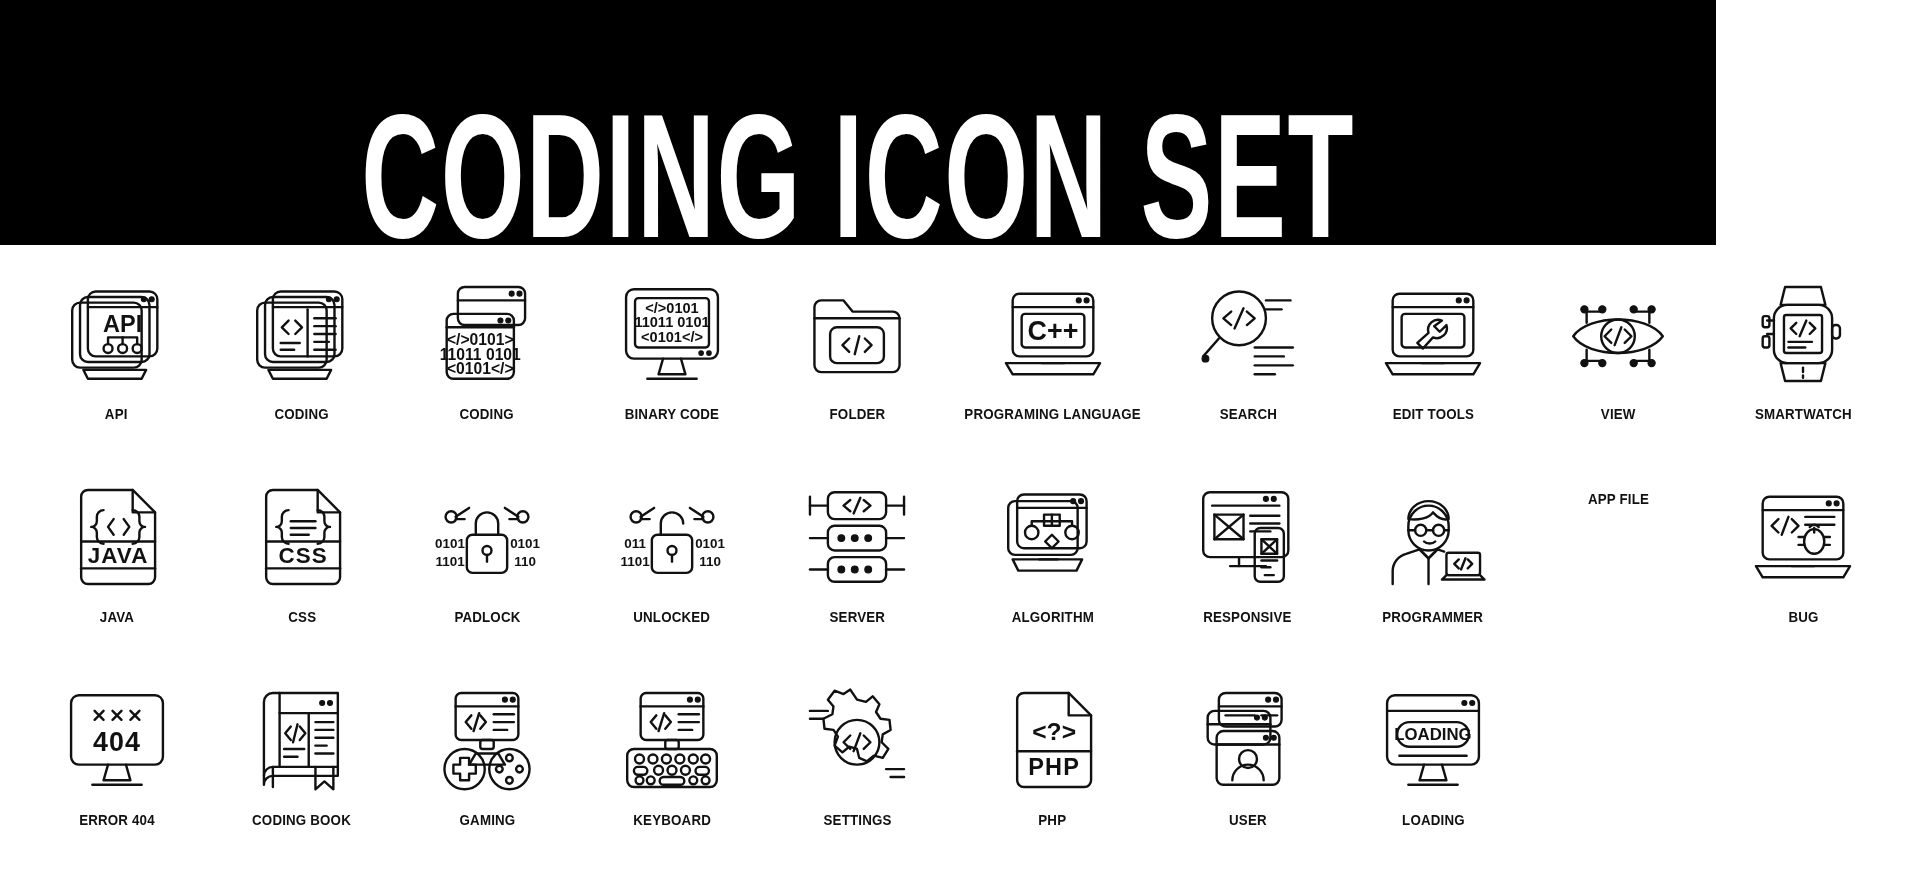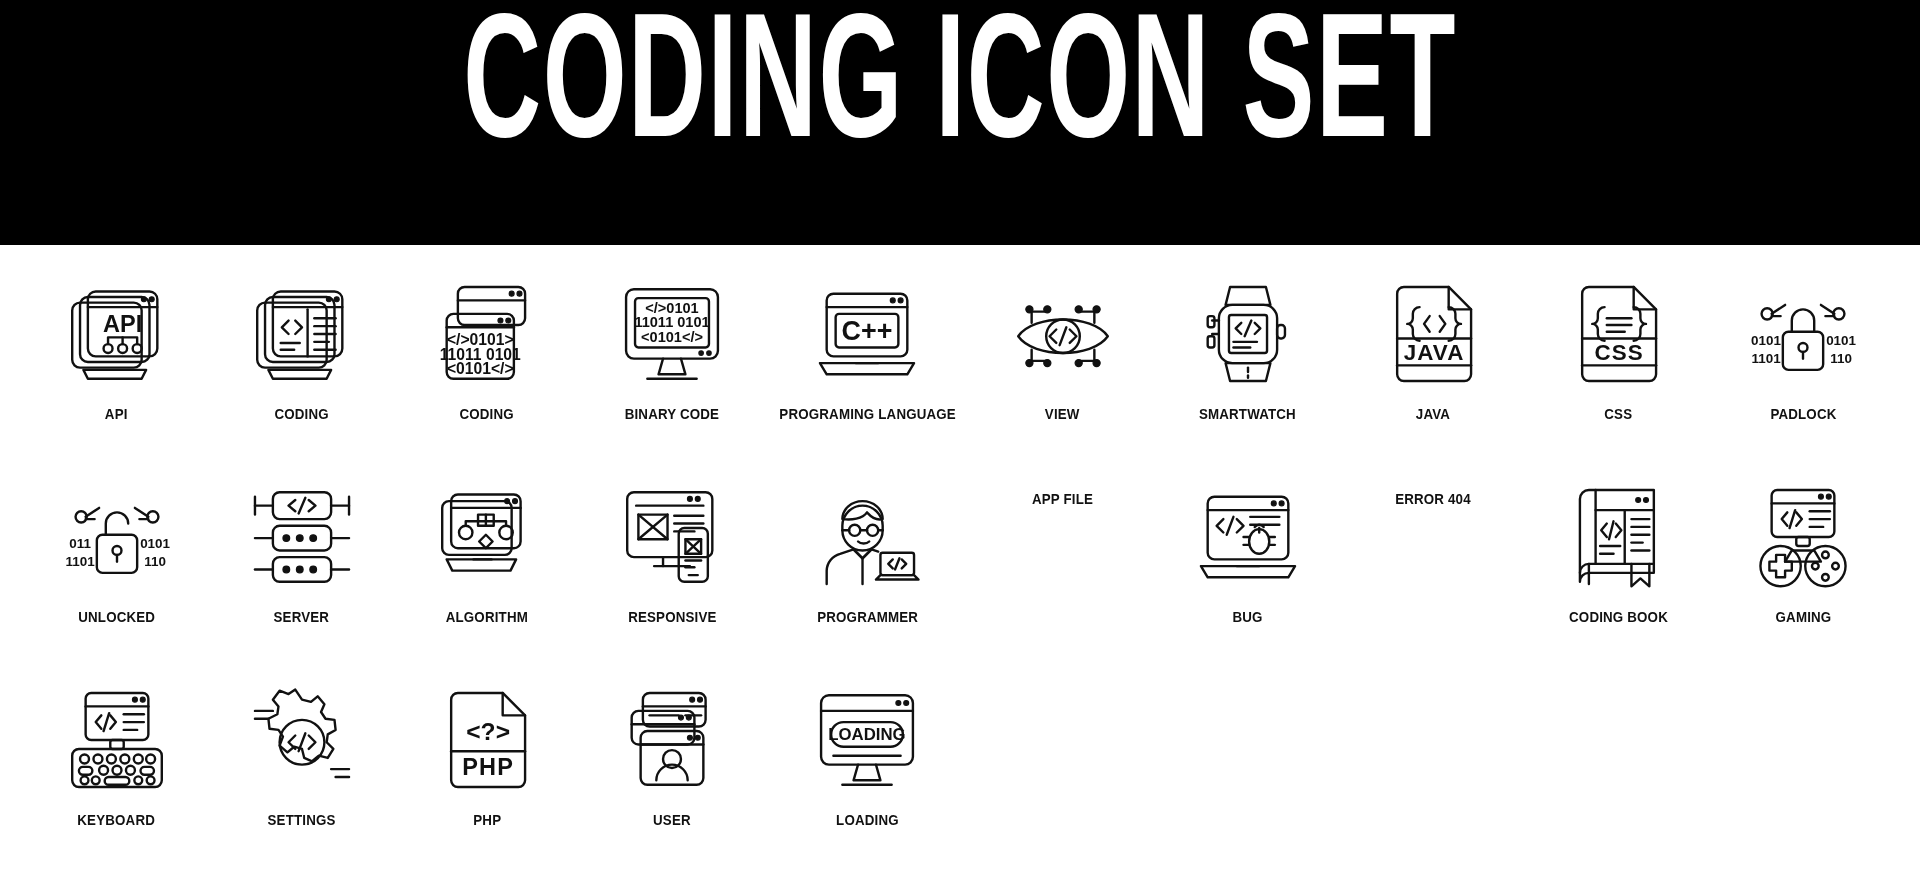--- a/index.html
+++ b/index.html
@@ -6,23 +6,23 @@
   html, body {
     width: 1920px; height: 878px;
     background: #ffffff;
     font-family: "Liberation Sans", sans-serif;
     overflow: hidden;
   }
   #root { width: 1920px; height: 878px; position: relative; background:#fff; }
 
   
   .banner {
-    width: 1920px; height: 245px;
+    width: 1716px; height: 245px;
     background: #000000;
-    display: flex; align-items: flex-start; justify-content: center;
+    display: flex; align-items: flex-end; justify-content: center;
     position: relative;
   }
   .banner-title {
     color: #ffffff;
     font-family: "Liberation Sans Narrow", "Liberation Sans", sans-serif;
     font-weight: 700;
     font-size: 150px;
     line-height: 0.92;
     letter-spacing: 2px;
     transform: scaleX(0.72) scaleY(1.18);
@@ -169,38 +169,85 @@
           <text class="txt" x="50" y="57" font-size="13" text-anchor="middle">&lt;0101&lt;/&gt;</text>
           <circle class="fillshape" cx="76" cy="67" r="2"></circle>
           <circle class="fillshape" cx="83" cy="67" r="2"></circle>
           <path d="M42 72 L38 86 H62 L58 72"></path>
           <path d="M28 90 H72"></path>
         </svg>
       </div>
       <div class="icon-label">BINARY CODE</div>
     </div>
 
+    <div class="cell">
+      <div class="icon-box">
+        <svg viewBox="0 0 100 100">
+          <path d="M12 26 a6 6 0 0 1 6-6 H38 l8 10 H82 a6 6 0 0 1 6 6 V78 a6 6 0 0 1-6 6 H18 a6 6 0 0 1-6-6 Z"></path>
+          <path d="M12 36 H88"></path>
+          <rect x="26" y="44" width="48" height="32" rx="6"></rect>
+          <path d="M43 54 L37 60 L43 66"></path>
+          <path d="M57 54 L63 60 L57 66"></path>
+          <path d="M52 52 L48 68"></path>
+        </svg>
+      </div>
+      <div class="icon-label">FOLDER</div>
+    </div>
 
     <div class="cell">
       <div class="icon-box">
         <svg viewBox="0 0 100 100">
           <rect x="14" y="14" width="72" height="56" rx="6"></rect>
           <path d="M14 26 H86"></path>
           <circle class="fillshape" cx="73" cy="20" r="2.2"></circle>
           <circle class="fillshape" cx="80" cy="20" r="2.2"></circle>
           <rect x="22" y="32" width="56" height="30" rx="3"></rect>
           <text class="txt" x="50" y="55" font-size="24" text-anchor="middle">C++</text>
           <path d="M8 76 H92 l-6 10 H14 Z"></path>
           <path d="M40 76 H60"></path>
         </svg>
       </div>
       <div class="icon-label">PROGRAMING LANGUAGE</div>
     </div>
 
-
+    <div class="cell">
+      <div class="icon-box">
+        <svg viewBox="0 0 100 100">
+          <circle cx="42" cy="36" r="24"></circle>
+          <path d="M24 54 L10 70"></path>
+          <path d="M35 30 L28 36 L35 42"></path>
+          <path d="M49 30 L56 36 L49 42"></path>
+          <path d="M46 27 L38 45"></path>
+          <path d="M66 20 H88"></path>
+            <path d="M66 28 H80"></path>
+          <path d="M56 62 H90"></path>
+            <path d="M56 70 H82"></path>
+          <path d="M56 78 H90"></path>
+            <path d="M56 86 H74"></path>
+          <circle class="fillshape" cx="12" cy="72" r="3"></circle>
+        </svg>
+      </div>
+      <div class="icon-label">SEARCH</div>
+    </div>
+
+    <div class="cell">
+      <div class="icon-box">
+        <svg viewBox="0 0 100 100">
+          <rect x="14" y="14" width="72" height="56" rx="6"></rect>
+          <path d="M14 26 H86"></path>
+          <circle class="fillshape" cx="73" cy="20" r="2.2"></circle>
+          <circle class="fillshape" cx="80" cy="20" r="2.2"></circle>
+          <rect x="22" y="32" width="56" height="30" rx="3"></rect>
+          <path d="M58 38 a9 9 0 0 0-12 11 L36 58 l5 5 9-10 a9 9 0 0 0 12-11 l-6 6 -5-5 Z"></path>
+          <path d="M8 76 H92 l-6 10 H14 Z"></path>
+          <path d="M40 76 H60"></path>
+        </svg>
+      </div>
+      <div class="icon-label">EDIT TOOLS</div>
+    </div>
 
     <div class="cell">
       <div class="icon-box">
         <svg viewBox="0 0 100 100">
           <path d="M10 52 C24 32 76 32 90 52 C76 72 24 72 10 52 Z"></path>
           <circle cx="50" cy="52" r="15"></circle>
           <path d="M44 46 L38 52 L44 58"></path>
           <path d="M56 46 L62 52 L56 58"></path>
           <path d="M53 44 L47 60"></path>
           <path d="M22 40 V30 H34"></path>
@@ -449,20 +496,34 @@
           <path d="M69 50 H74"></path>
             <path d="M69 57 H74"></path>
           <path d="M8 76 H92 l-6 10 H14 Z"></path>
           <path d="M40 76 H60"></path>
         </svg>
       </div>
       <div class="icon-label">BUG</div>
     </div>
 
     <div class="cell">
+      <div class="icon-box">
+        <svg viewBox="0 0 100 100">
+          <rect x="9" y="10" width="82" height="62" rx="7"></rect>
+          <path d="M30 24 L38 32"></path>
+            <path d="M38 24 L30 32"></path>
+          <path d="M46 24 L54 32"></path>
+            <path d="M54 24 L46 32"></path>
+          <path d="M62 24 L70 32"></path>
+            <path d="M70 24 L62 32"></path>
+          <text class="txt" x="50" y="60" font-size="24" text-anchor="middle" letter-spacing="1">404</text>
+          <path d="M42 72 L38 86 H62 L58 72"></path>
+          <path d="M28 90 H72"></path>
+        </svg>
+      </div>
       <div class="icon-label">ERROR 404</div>
     </div>
 
     <div class="cell">
       <div class="icon-box">
         <svg viewBox="0 0 100 100">
           <path d="M16 16 a8 8 0 0 1 8-8 H82 V82 H24 a8 8 0 0 0-8 8 Z"></path>
           <path d="M16 82 a8 8 0 0 1 8-8 H82"></path>
           <path d="M24 74 V92"></path>
           <path d="M30 8 V74"></path>

